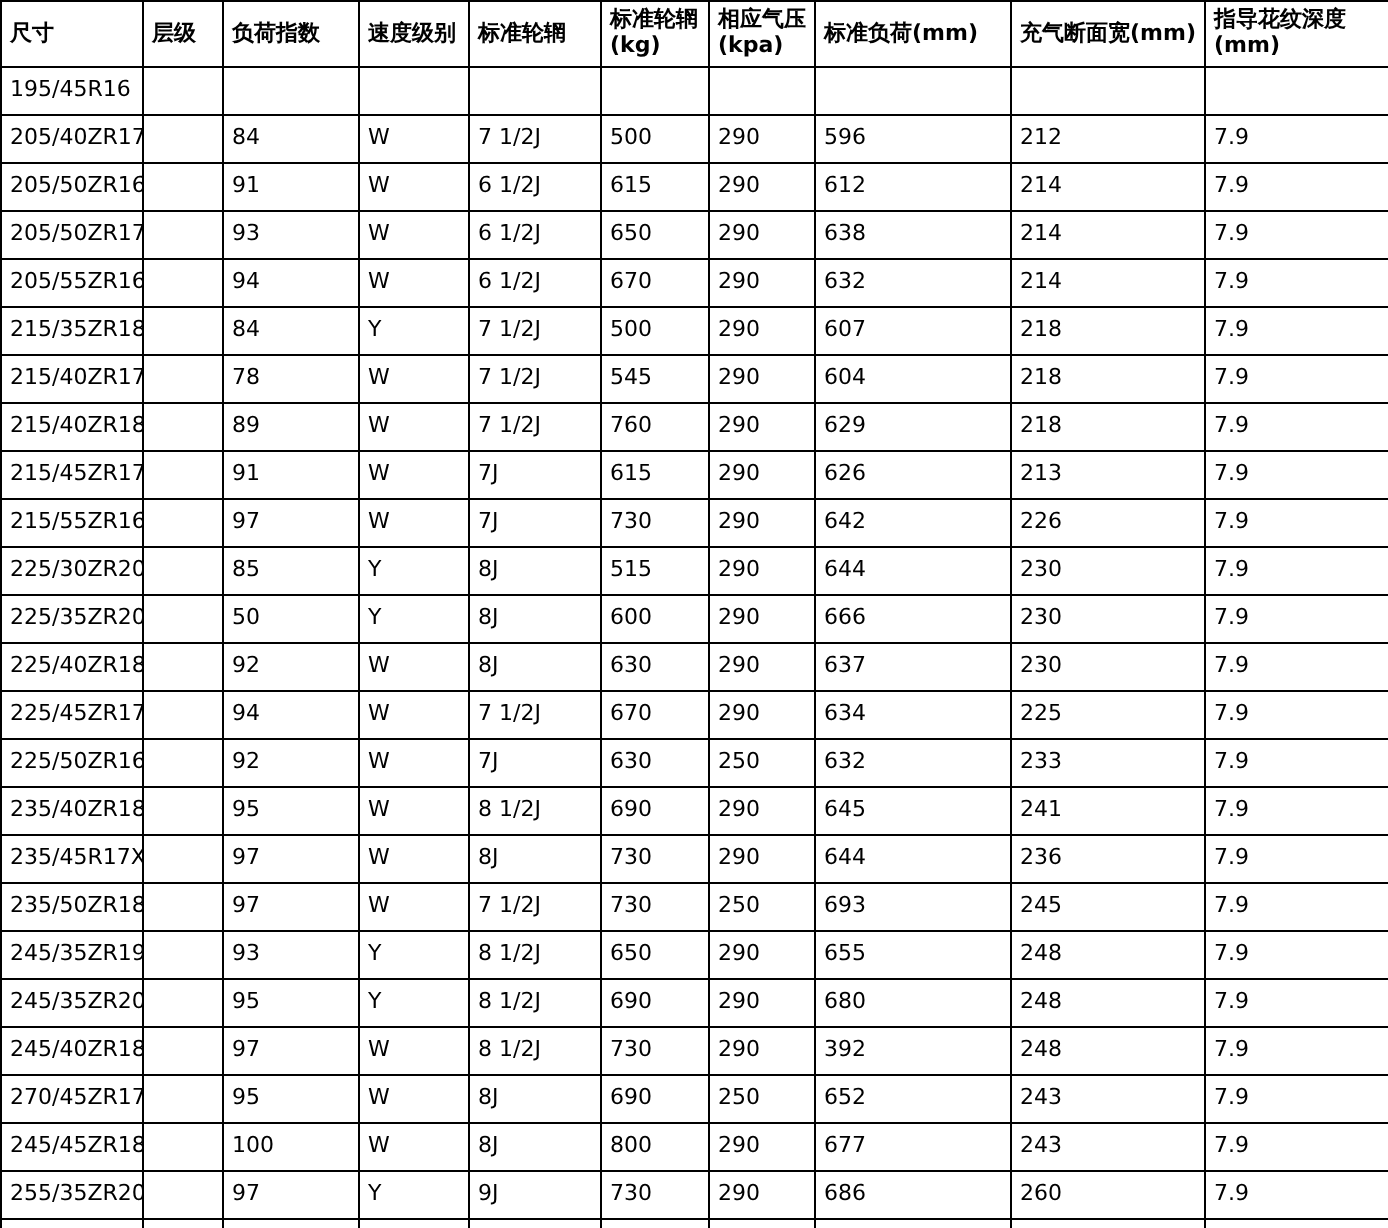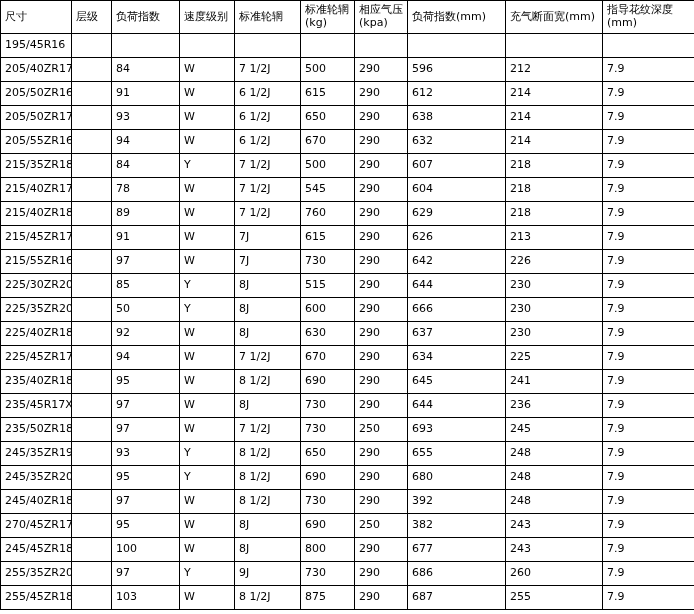--- a/index.html
+++ b/index.html
@@ -27,20 +27,21 @@
     vertical-align: middle;
     text-align: left;
     font-weight: normal;
     font-size: 11px;
     line-height: 1.15;
     white-space: normal;
     overflow: hidden;
   }
   table.spec-table thead th {
     height: 28px;
+    font-weight: bold;
   }
   table.spec-table tbody td {
     height: 19px;
   }
   
   col.c0 { width: 71px; }
   col.c1 { width: 40px; }
   col.c2 { width: 68px; }
   col.c3 { width: 55px; }
   col.c4 { width: 66px; }
@@ -68,21 +69,21 @@
   </colgroup>
   <thead>
     <tr>
       <th>尺寸</th>
       <th>层级</th>
       <th>负荷指数</th>
       <th>速度级别</th>
       <th>标准轮辋</th>
       <th>标准轮辋(kg)</th>
       <th>相应气压(kpa)</th>
-      <th>负荷指数(mm)</th>
+      <th>标准负荷(mm)</th>
       <th>充气断面宽(mm)</th>
       <th>指导花纹深度(mm)</th>
     </tr>
   </thead>
   <tbody id="table-body">
       <tr>
         <td>195/45R16</td>
         <td></td>
         <td></td>
         <td></td>
@@ -243,20 +244,32 @@
         <td>94</td>
         <td>W</td>
         <td>7 1/2J</td>
         <td>670</td>
         <td>290</td>
         <td>634</td>
         <td>225</td>
         <td>7.9</td>
       </tr>
       <tr>
+        <td>225/50ZR16</td>
+        <td></td>
+        <td>92</td>
+        <td>W</td>
+        <td>7J</td>
+        <td>630</td>
+        <td>250</td>
+        <td>632</td>
+        <td>233</td>
+        <td>7.9</td>
+      </tr>
+      <tr>
         <td>235/40ZR18XL</td>
         <td></td>
         <td>95</td>
         <td>W</td>
         <td>8 1/2J</td>
         <td>690</td>
         <td>290</td>
         <td>645</td>
         <td>241</td>
         <td>7.9</td>
@@ -322,21 +335,21 @@
         <td>7.9</td>
       </tr>
       <tr>
         <td>270/45ZR17</td>
         <td></td>
         <td>95</td>
         <td>W</td>
         <td>8J</td>
         <td>690</td>
         <td>250</td>
-        <td>382</td>
+        <td>652</td>
         <td>243</td>
         <td>7.9</td>
       </tr>
       <tr>
         <td>245/45ZR18XL</td>
         <td></td>
         <td>100</td>
         <td>W</td>
         <td>8J</td>
         <td>800</td>

